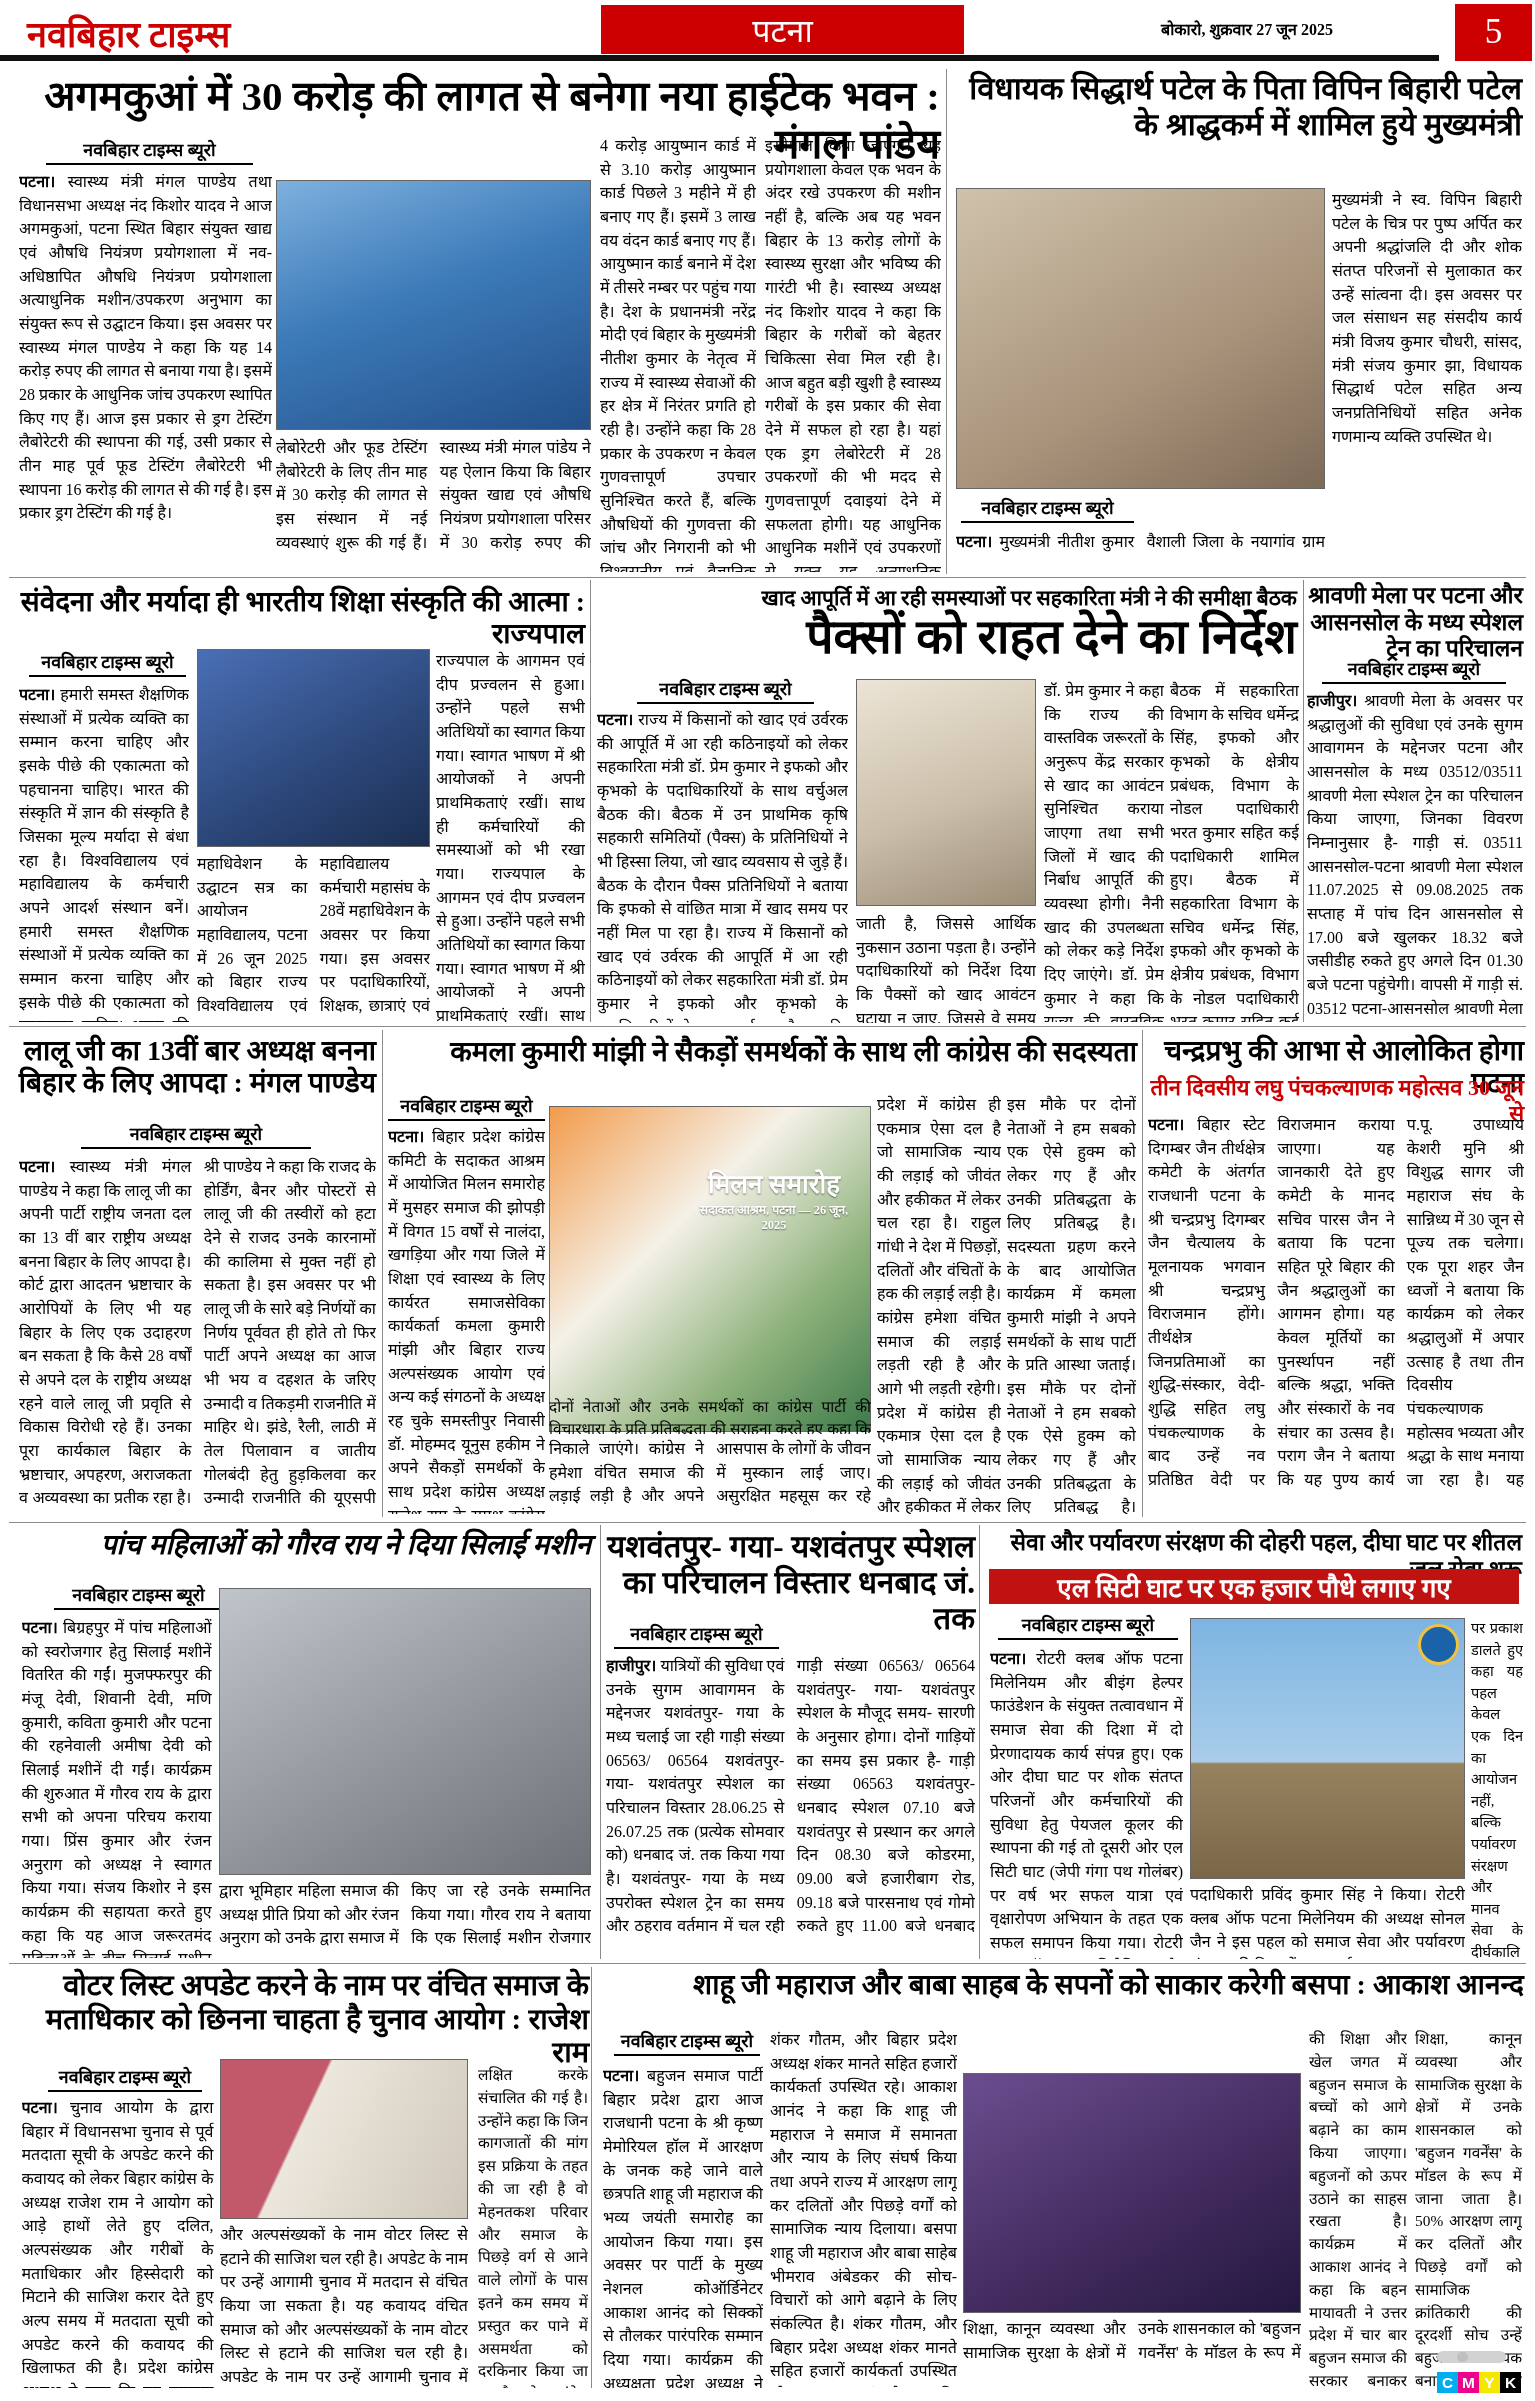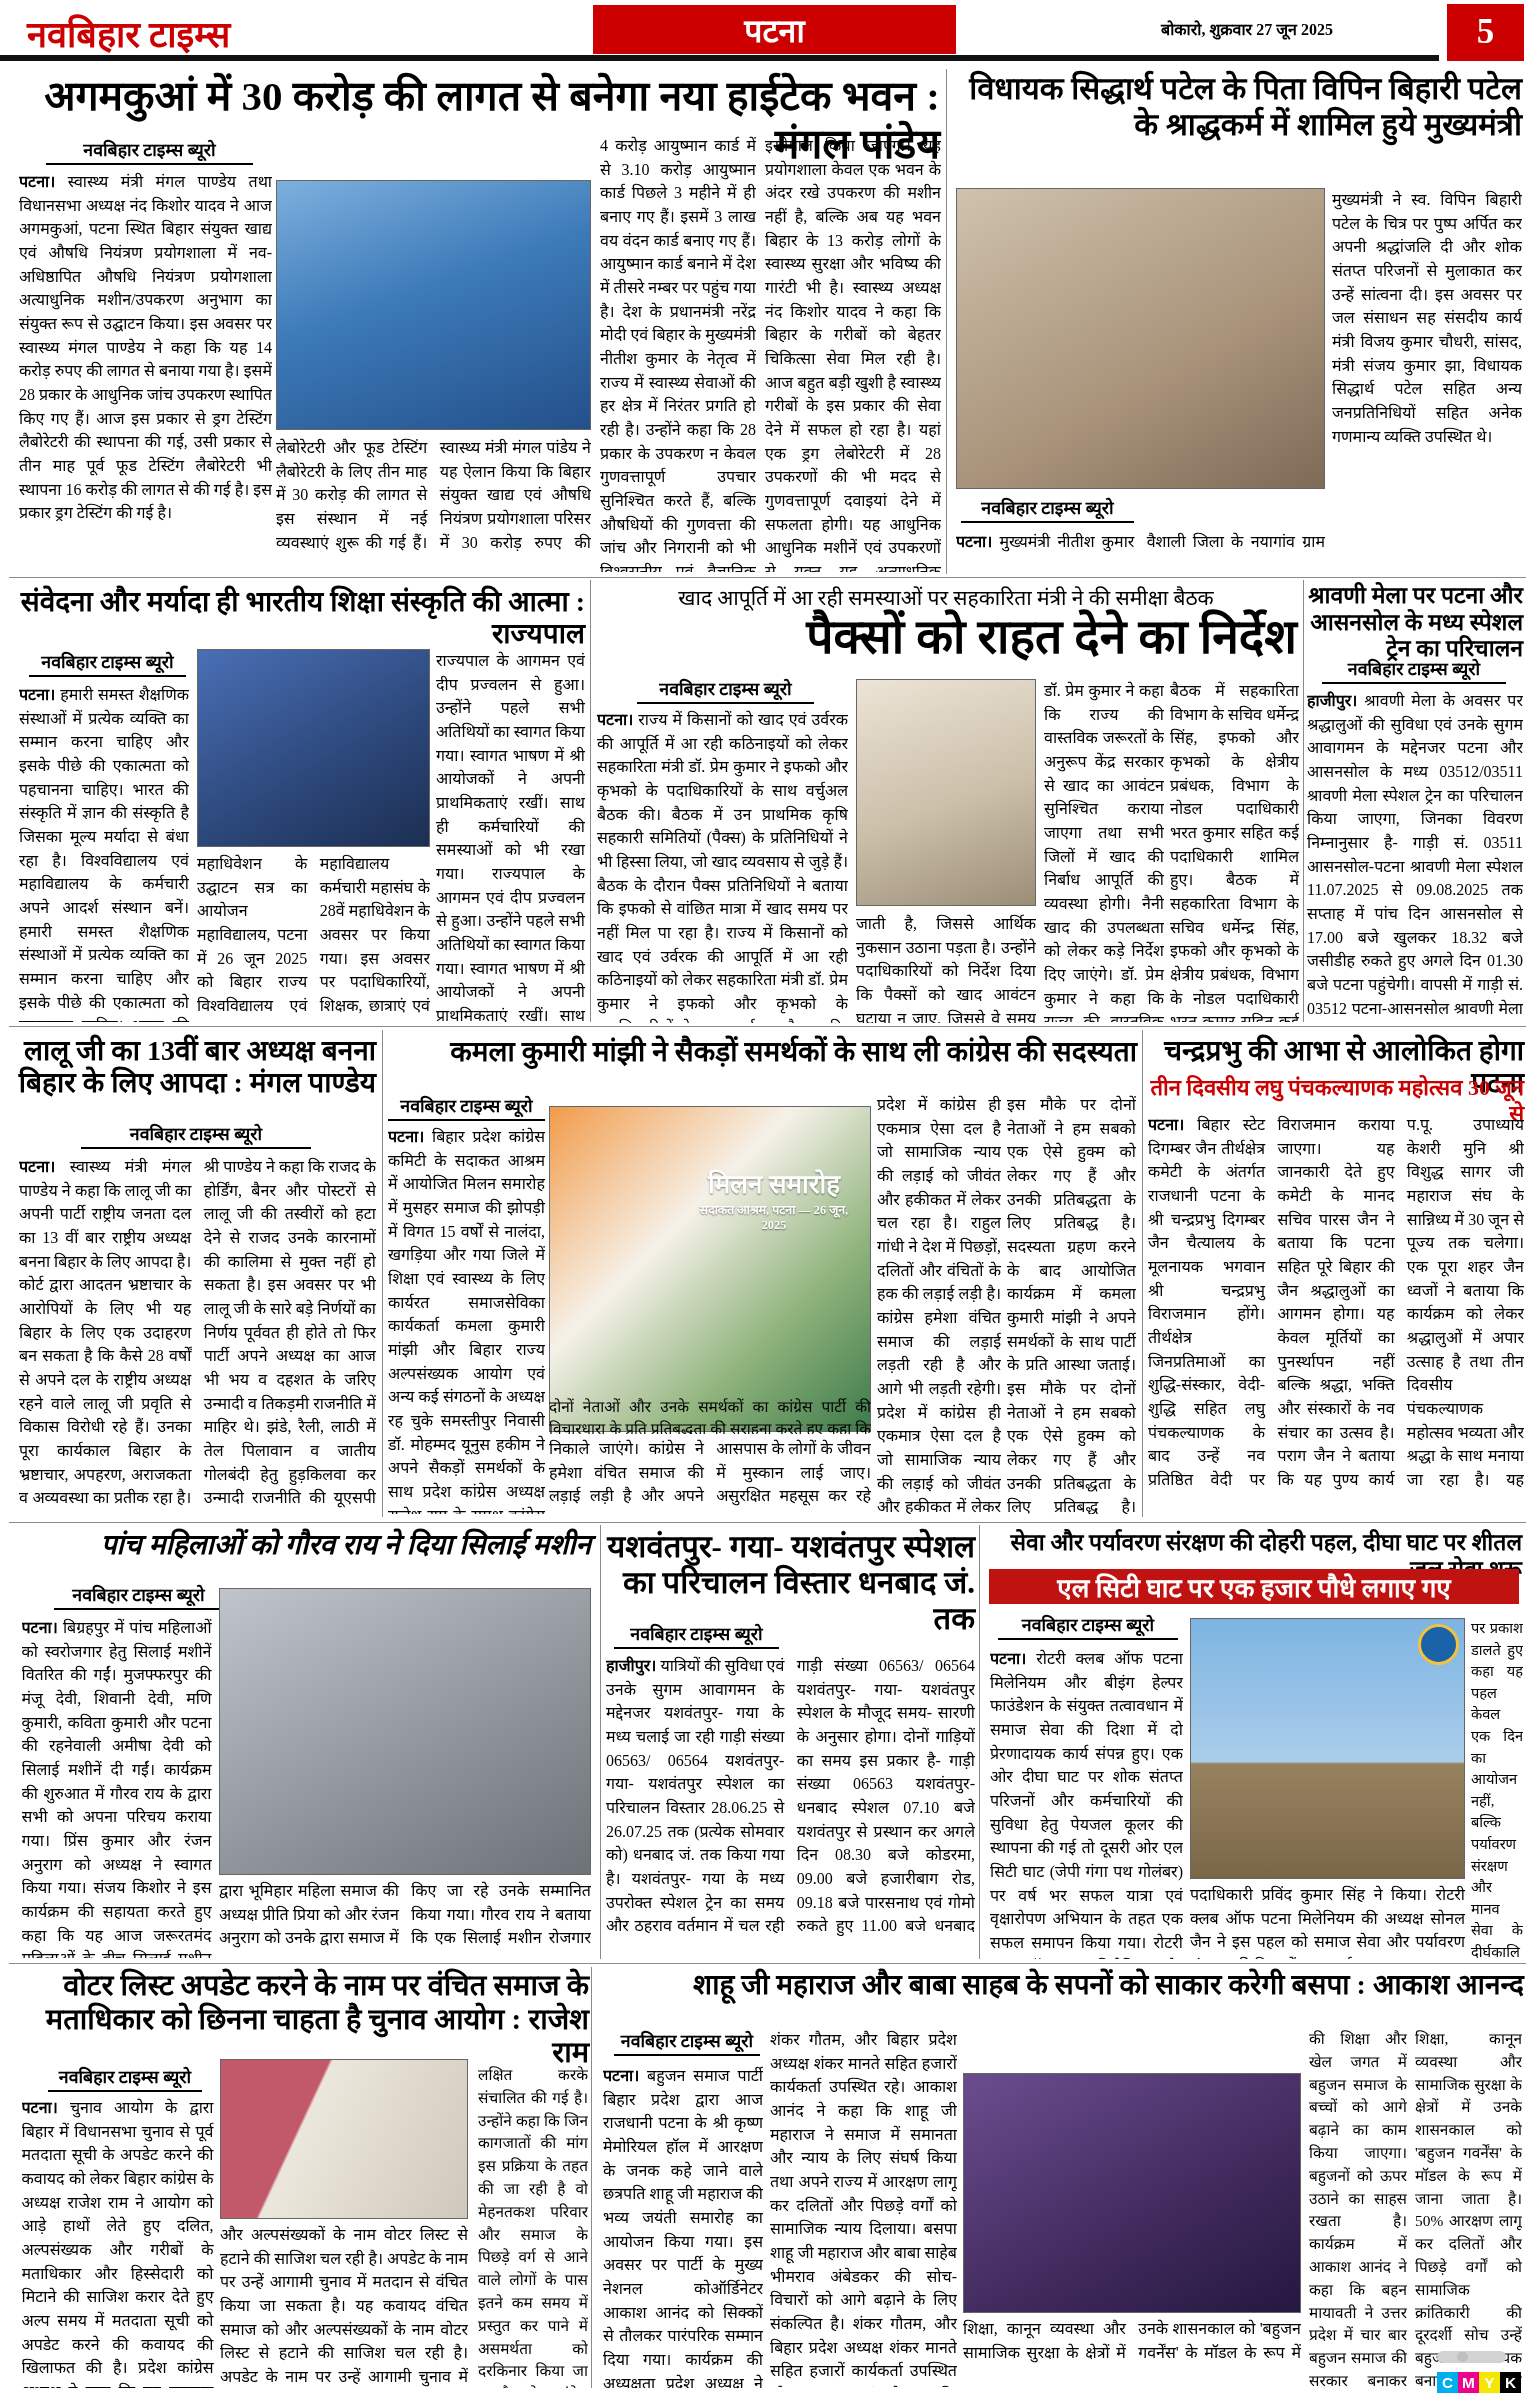--- a/index.html
+++ b/index.html
@@ -1,42 +1,42 @@
 <!DOCTYPE html>
 <html style="font-size:12.3px"><head>
 <meta charset="utf-8">
 <style>
   html,body{margin:0;padding:0;background:#e8e8e8;}
   .page{position:relative;width:1535px;height:2401px;background:#fff;overflow:hidden;
         font-family:"Liberation Serif","DejaVu Serif",serif;color:#000;}
   .abs{position:absolute;box-sizing:border-box;}
   .hl{font-weight:bold;text-align:right;line-height:1.16;letter-spacing:0;}
-  .kicker{font-weight:normal;text-align:center;}
+  .kicker{font-weight:bold;text-align:right;}
   .byline{font-weight:bold;text-align:center;font-size:17.7px;border-bottom:2.3px solid #000;
           padding-bottom:2.3px;}
   .body{font-size:16px;line-height:1.48;text-align:justify;overflow:hidden;word-break:break-word;}
   .body .dl{font-weight:bold;}
   .cols2{column-count:2;column-gap:12.3px;}
   .cols3{column-count:3;column-gap:12.3px;}
   .photo{position:absolute;border:0.8px solid #666;box-sizing:border-box;overflow:hidden;}
   .g-blue{background:linear-gradient(160deg,#7db0de 0%,#3c7ab8 45%,#23508a 100%);}
   .g-tan{background:linear-gradient(150deg,#cfc2ab 0%,#a8927a 60%,#7d6a57 100%);}
   .g-stage{background:linear-gradient(150deg,#4a6fb5 0%,#2b4678 60%,#1c2f52 100%);}
   .g-portrait{background:linear-gradient(160deg,#ece4d6 0%,#cbbfa9 55%,#9c8d77 100%);}
   .g-tricolor{background:linear-gradient(135deg,#f29b4b 0%,#f5f1e8 38%,#8fb37c 70%,#3e7a4a 100%);}
   .g-indoor{background:linear-gradient(150deg,#c0c5cb 0%,#8d9299 60%,#6d7278 100%);}
   .g-sky{background:linear-gradient(#7db4e2 0%,#aacdea 55%,#97825f 56%,#7a6748 100%);}
   .g-curtain{background:linear-gradient(115deg,#c2596b 0%,#c2596b 34%,#ece7dc 35%,#cfc8ba 100%);}
   .g-purple{background:linear-gradient(150deg,#6b4d8f 0%,#402a5c 60%,#241740 100%);}
   .vrule{position:absolute;width:0.8px;background:#8a8a8a;}
   .hrule{position:absolute;height:0.8px;background:#8a8a8a;left:9.2px;right:9.2px;}
   .red{color:#cc0000;}
   .masthead-name{font-size:36px;font-weight:bold;color:#cc0000;}
-  .masthead-box{background:#cc0000;color:#fff;font-weight:bold;display:flex;
-                align-items:center;justify-content:center;}
+  .masthead-box{background:#cc0000;color:#fff;font-weight:normal;display:flex;
+                align-items:center;justify-content:center;margin-left:8px;}
   .banner-red{background:#c11212;color:#fff;font-weight:bold;text-align:center;
               display:flex;align-items:center;justify-content:center;}
   .caption{font-size:15.4px;line-height:1.42;text-align:justify;font-weight:bold;overflow:hidden;}
   .cmyk{position:absolute;display:flex;}
   .cmyk span{width:21px;height:21px;display:flex;align-items:center;justify-content:center;
              color:#fff;font-family:"Liberation Sans",sans-serif;font-weight:bold;font-size:15.4px;}
   .slider{position:absolute;height:12.3px;background:#d2d2d2;border-radius:6.1px;}
   .slider .knob{position:absolute;left:20px;top:0.8px;width:10.7px;height:10.7px;border-radius:50%;background:#bfbfbf;}
   .photo-banner{position:absolute;right:4%;top:18%;width:52%;text-align:center;color:#fff;
                 font-weight:bold;text-shadow:0 0.8px 1.5px rgba(0,0,0,.5);}

